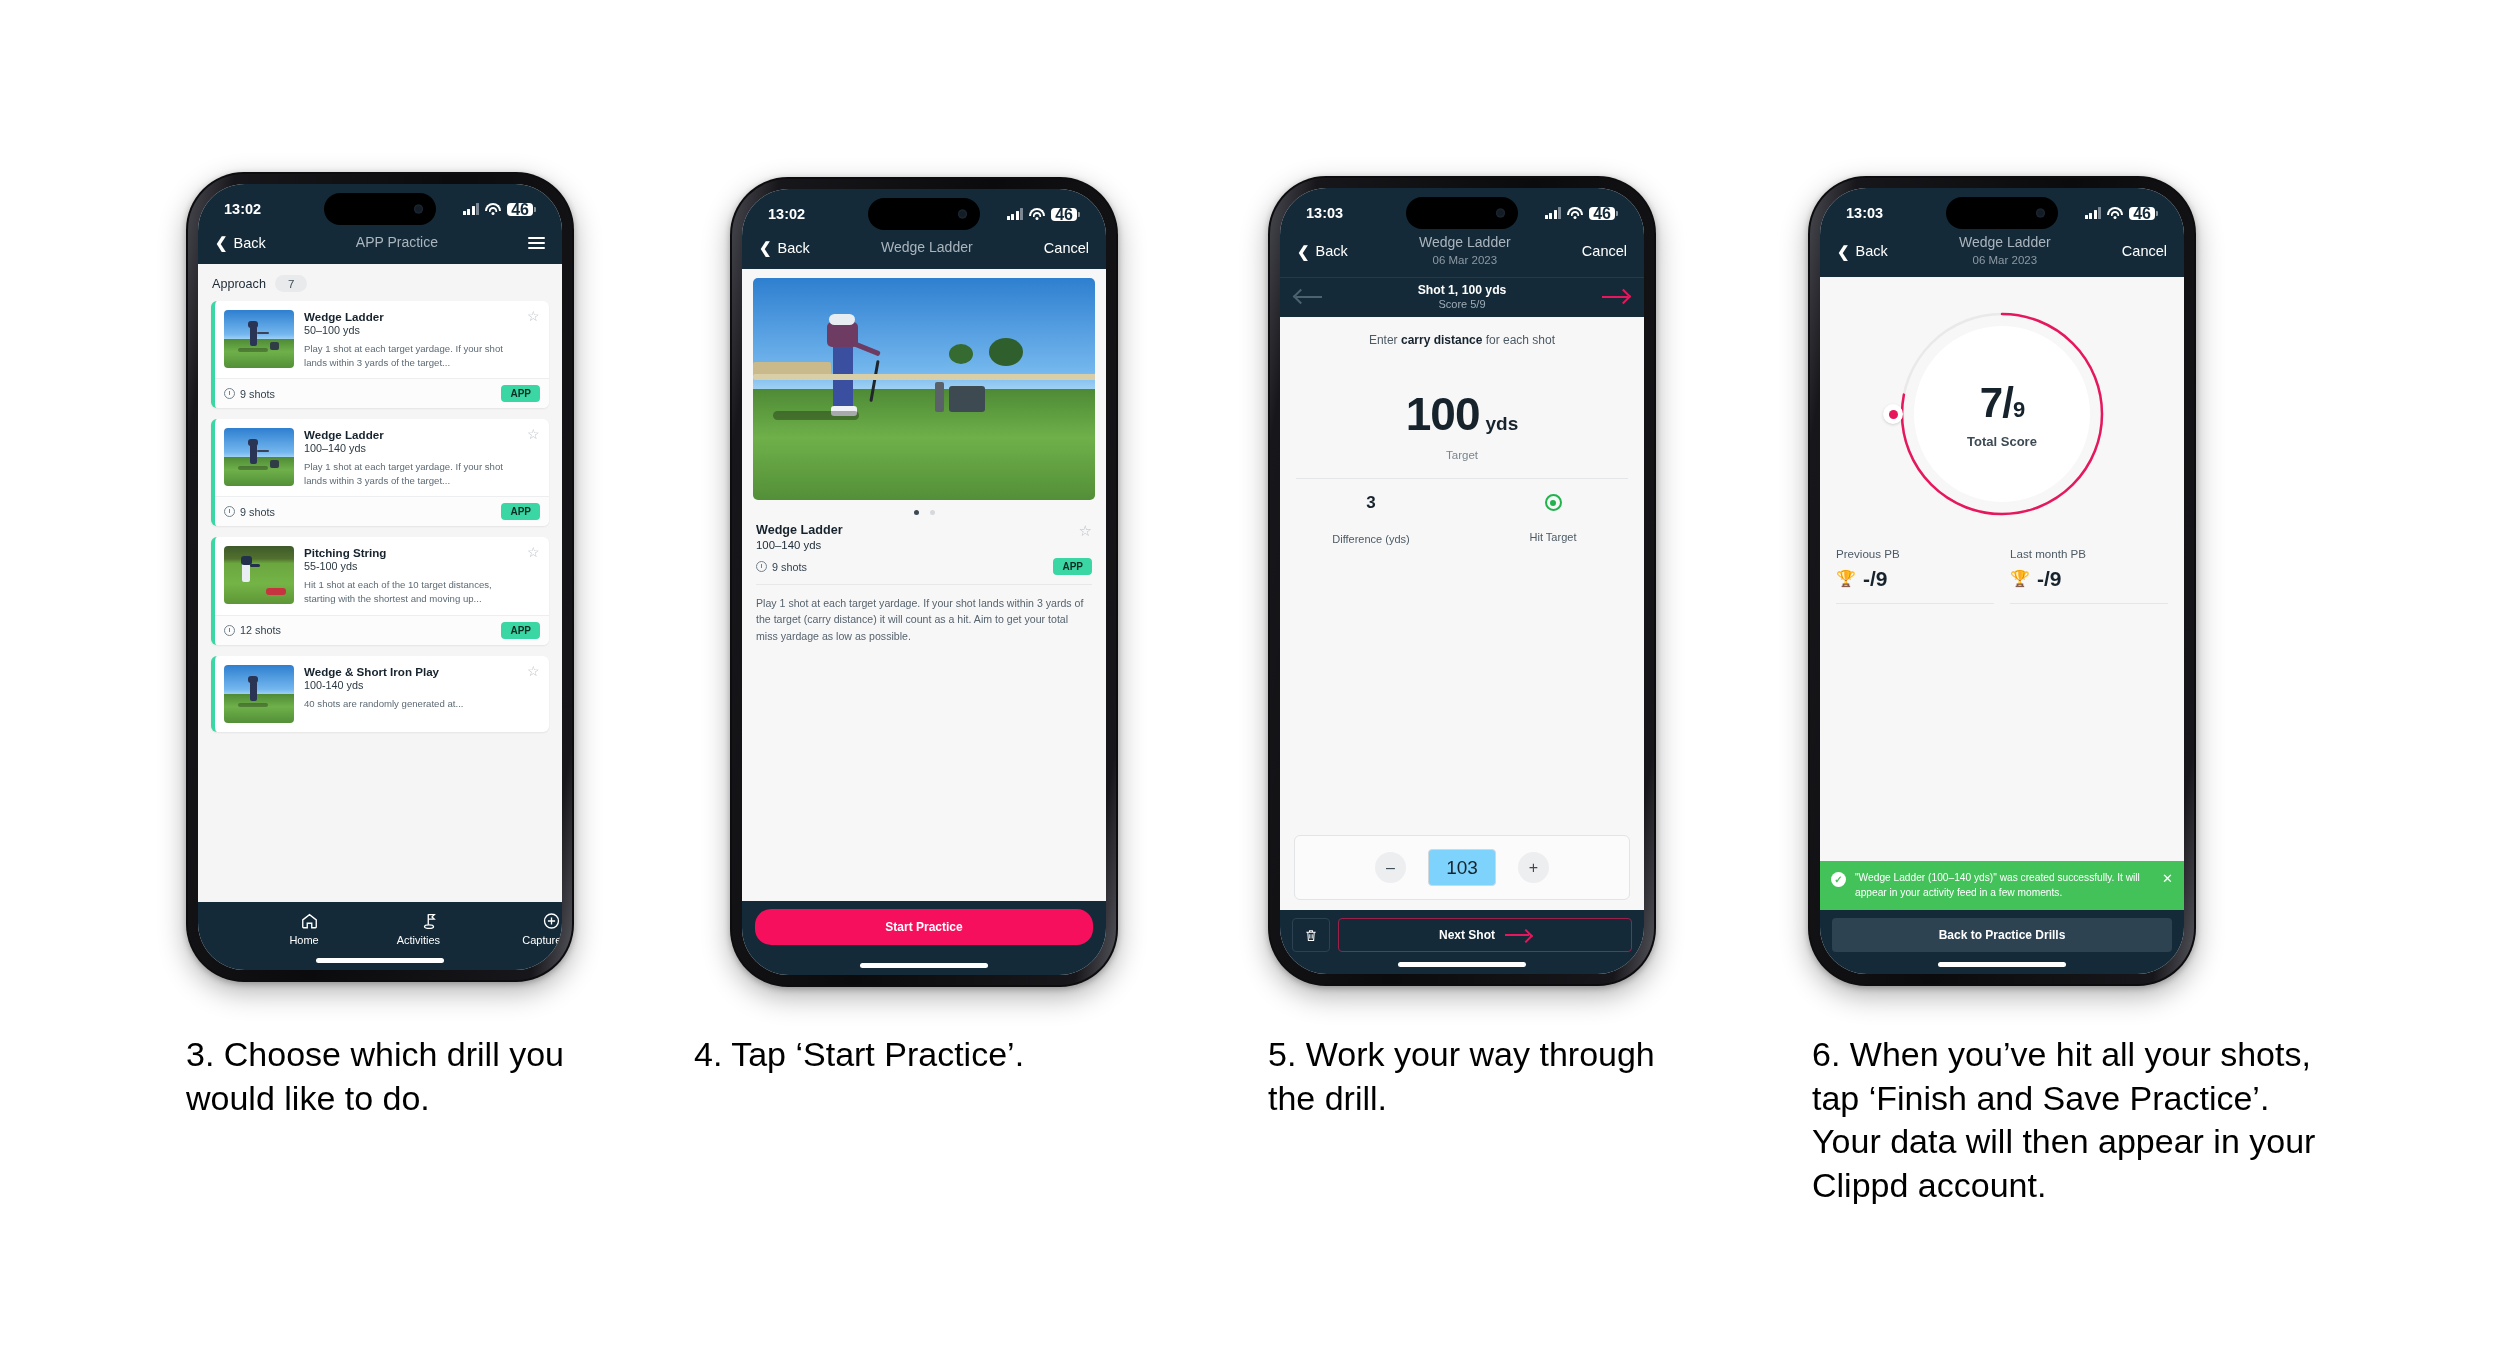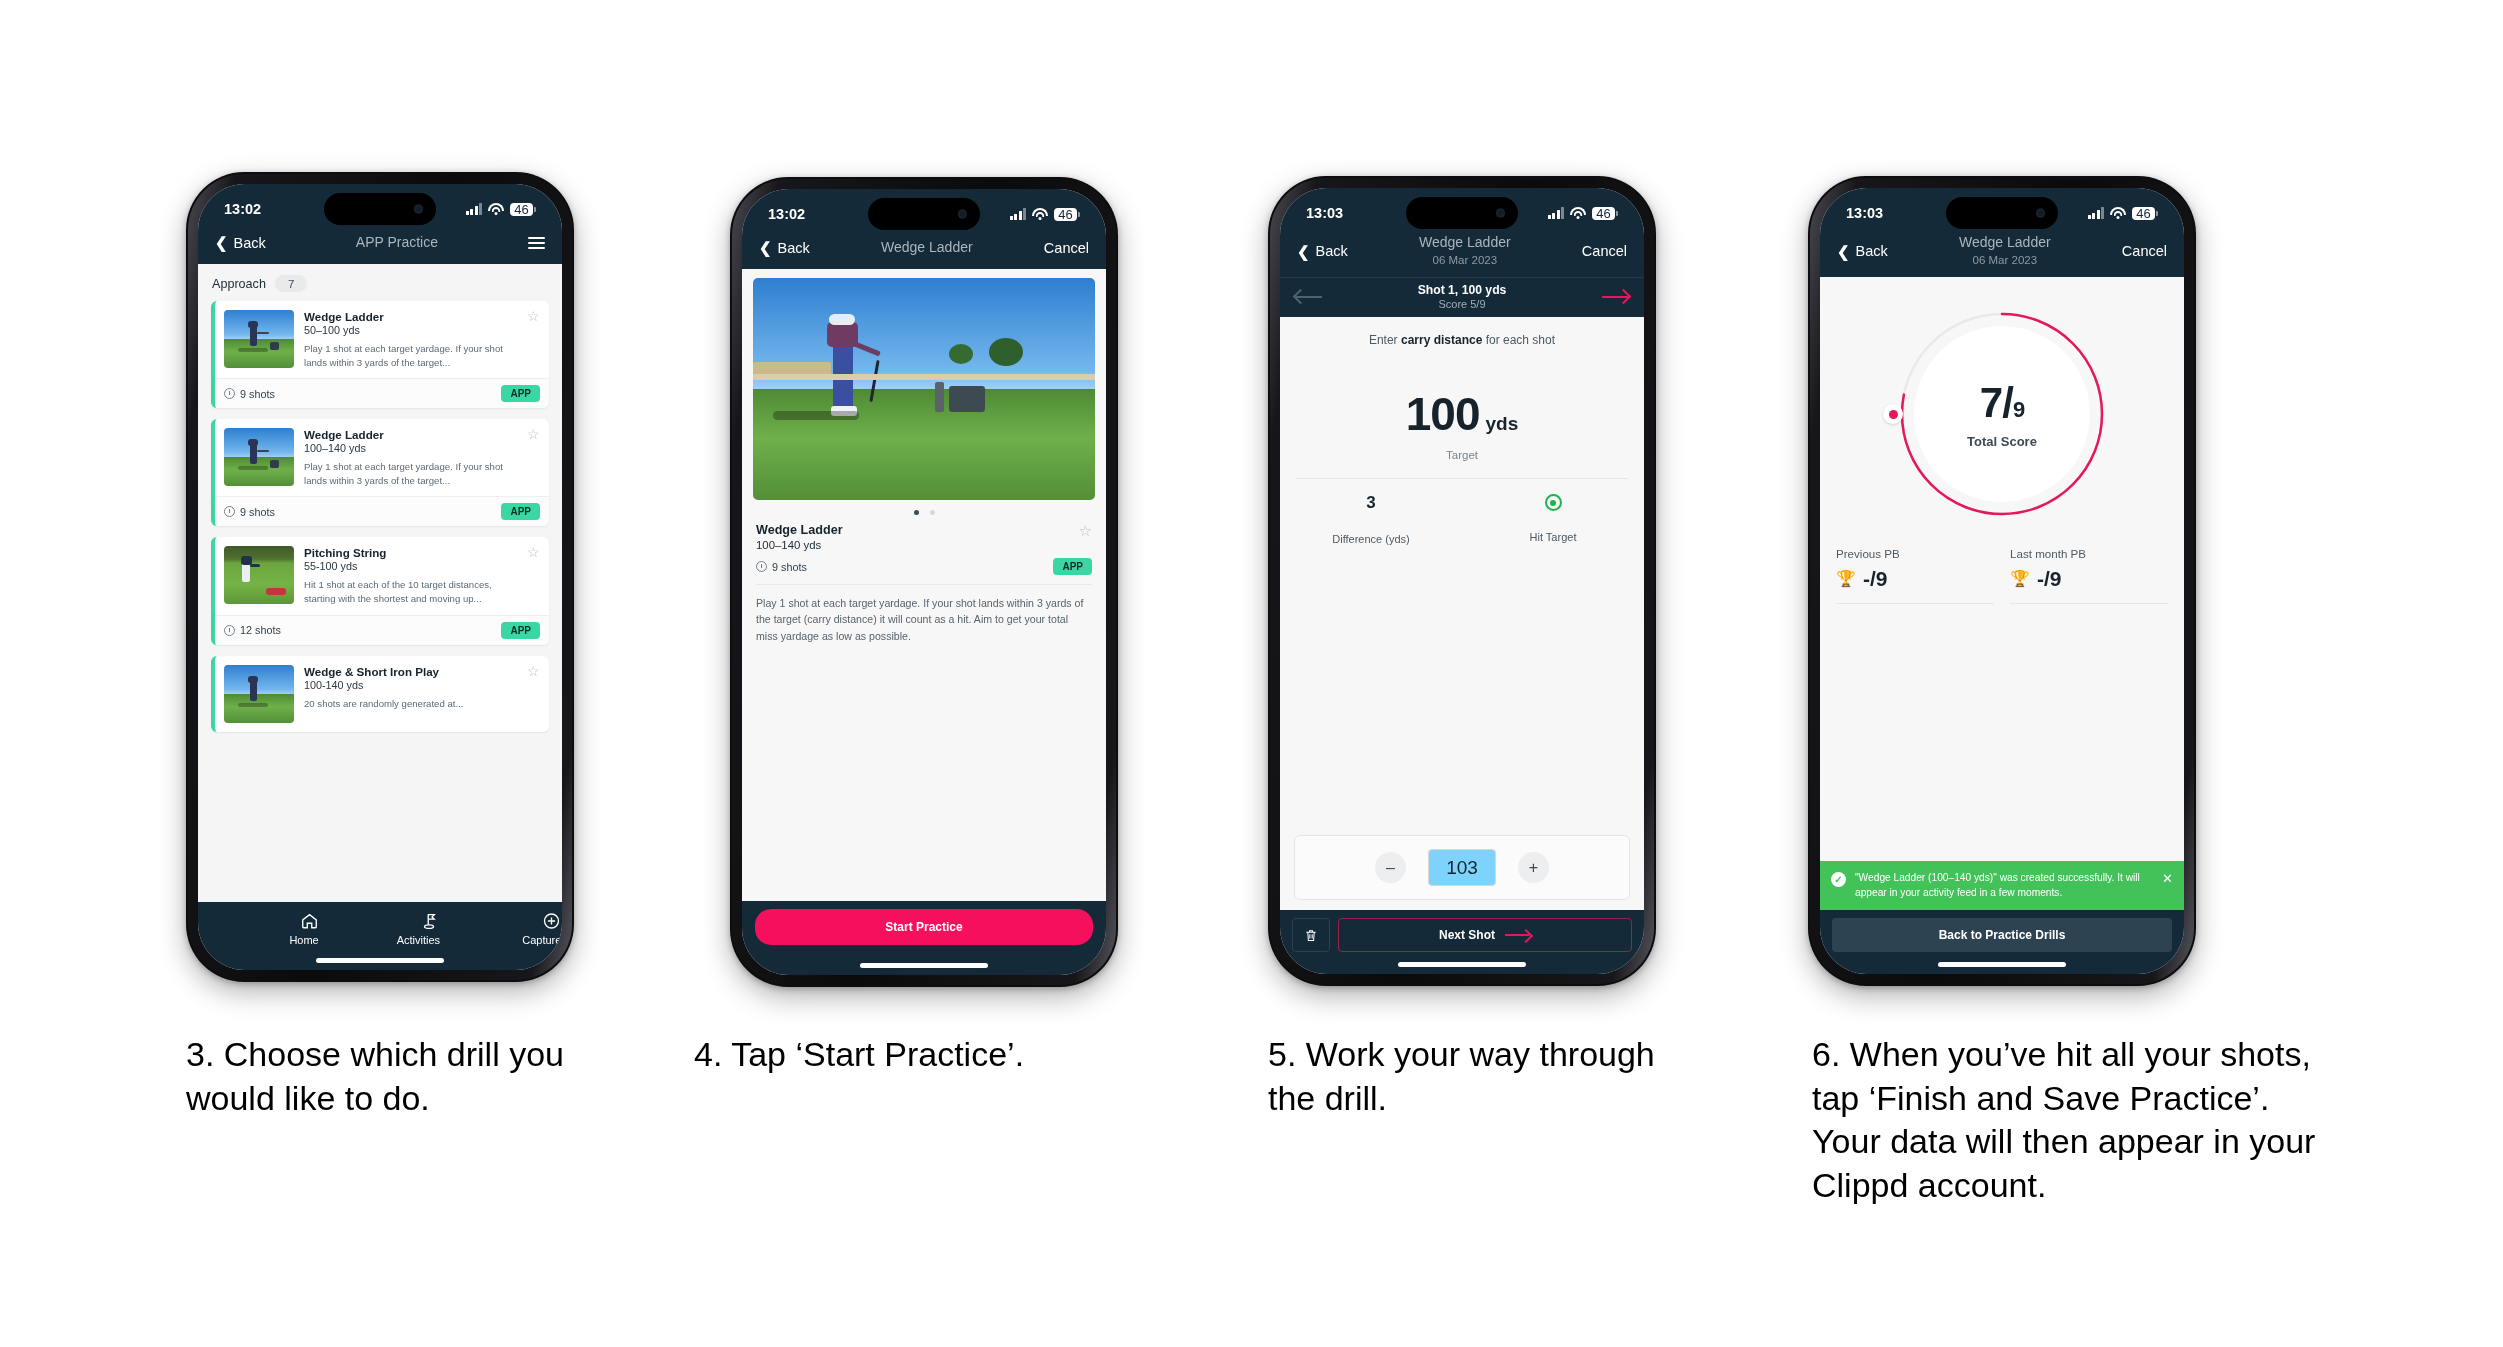--- a/index.html
+++ b/index.html
@@ -66,21 +66,21 @@
   .wifi { width:16px; height:12px; position:relative; }
   .wifi span {
     position:absolute; left:50%; transform:translateX(-50%);
     border:2px solid #fff; border-bottom:none; border-radius:50% 50% 0 0 / 100% 100% 0 0;
   }
   .wifi .w1{ top:0; width:16px; height:8px;}
   .wifi .w2{ top:4px; width:9px; height:5px;}
   .wifi .w3{ top:8.5px; width:3px; height:3px; background:#fff; border:none; border-radius:50%;}
   .batt {
     background:#fff; color:#142a38; border-radius:4px;
-    font-size:13px; font-weight:normal; padding:1px 4px 1px 4px;
+    font-size:16px; font-weight:bold; padding:1px 4px 1px 4px;
     min-width:23px; text-align:center; line-height:11px;
   }
   .batt-wrap{ display:flex; align-items:center; }
   .batt-tip{ width:2px;height:5px;background:rgba(255,255,255,.5);border-radius:0 1px 1px 0; margin-left:1px;}
 
   
   .navbar {
     flex:none; background:#142a38; color:#fff;
     display:flex; align-items:center; justify-content:space-between;
     padding: 0 17px 9px 17px;
@@ -387,21 +387,21 @@
           <div class="card-top">
             <div class="thumb ph-range">
               <div class="figure" style="left:26px;top:16px;width:7px;height:20px;"></div>
               <div class="figure" style="left:24px;top:11px;width:10px;height:7px;border-radius:3px;"></div>
               <div class="figure" style="left:14px;top:38px;width:30px;height:4px;background:rgba(0,0,0,.28);border-radius:2px;"></div>
             </div>
             <div class="card-info">
               <div class="star">☆</div>
               <div class="card-title">Wedge &amp; Short Iron Play</div>
               <div class="card-sub">100-140 yds</div>
-              <div class="card-desc">20 shots are randomly generated at...</div>
+              <div class="card-desc">40 shots are randomly generated at...</div>
             </div>
           </div>
         </div>
       </div>
 
       <div class="tabbar">
         <div class="tab">
           <svg width="19" height="18" viewBox="0 0 24 24" fill="none" stroke="#fff" stroke-width="1.8">
             <path d="M3 10.5 12 3.5l9 7V20a1 1 0 0 1-1 1h-5v-6H9v6H4a1 1 0 0 1-1-1z"></path>
           </svg>

